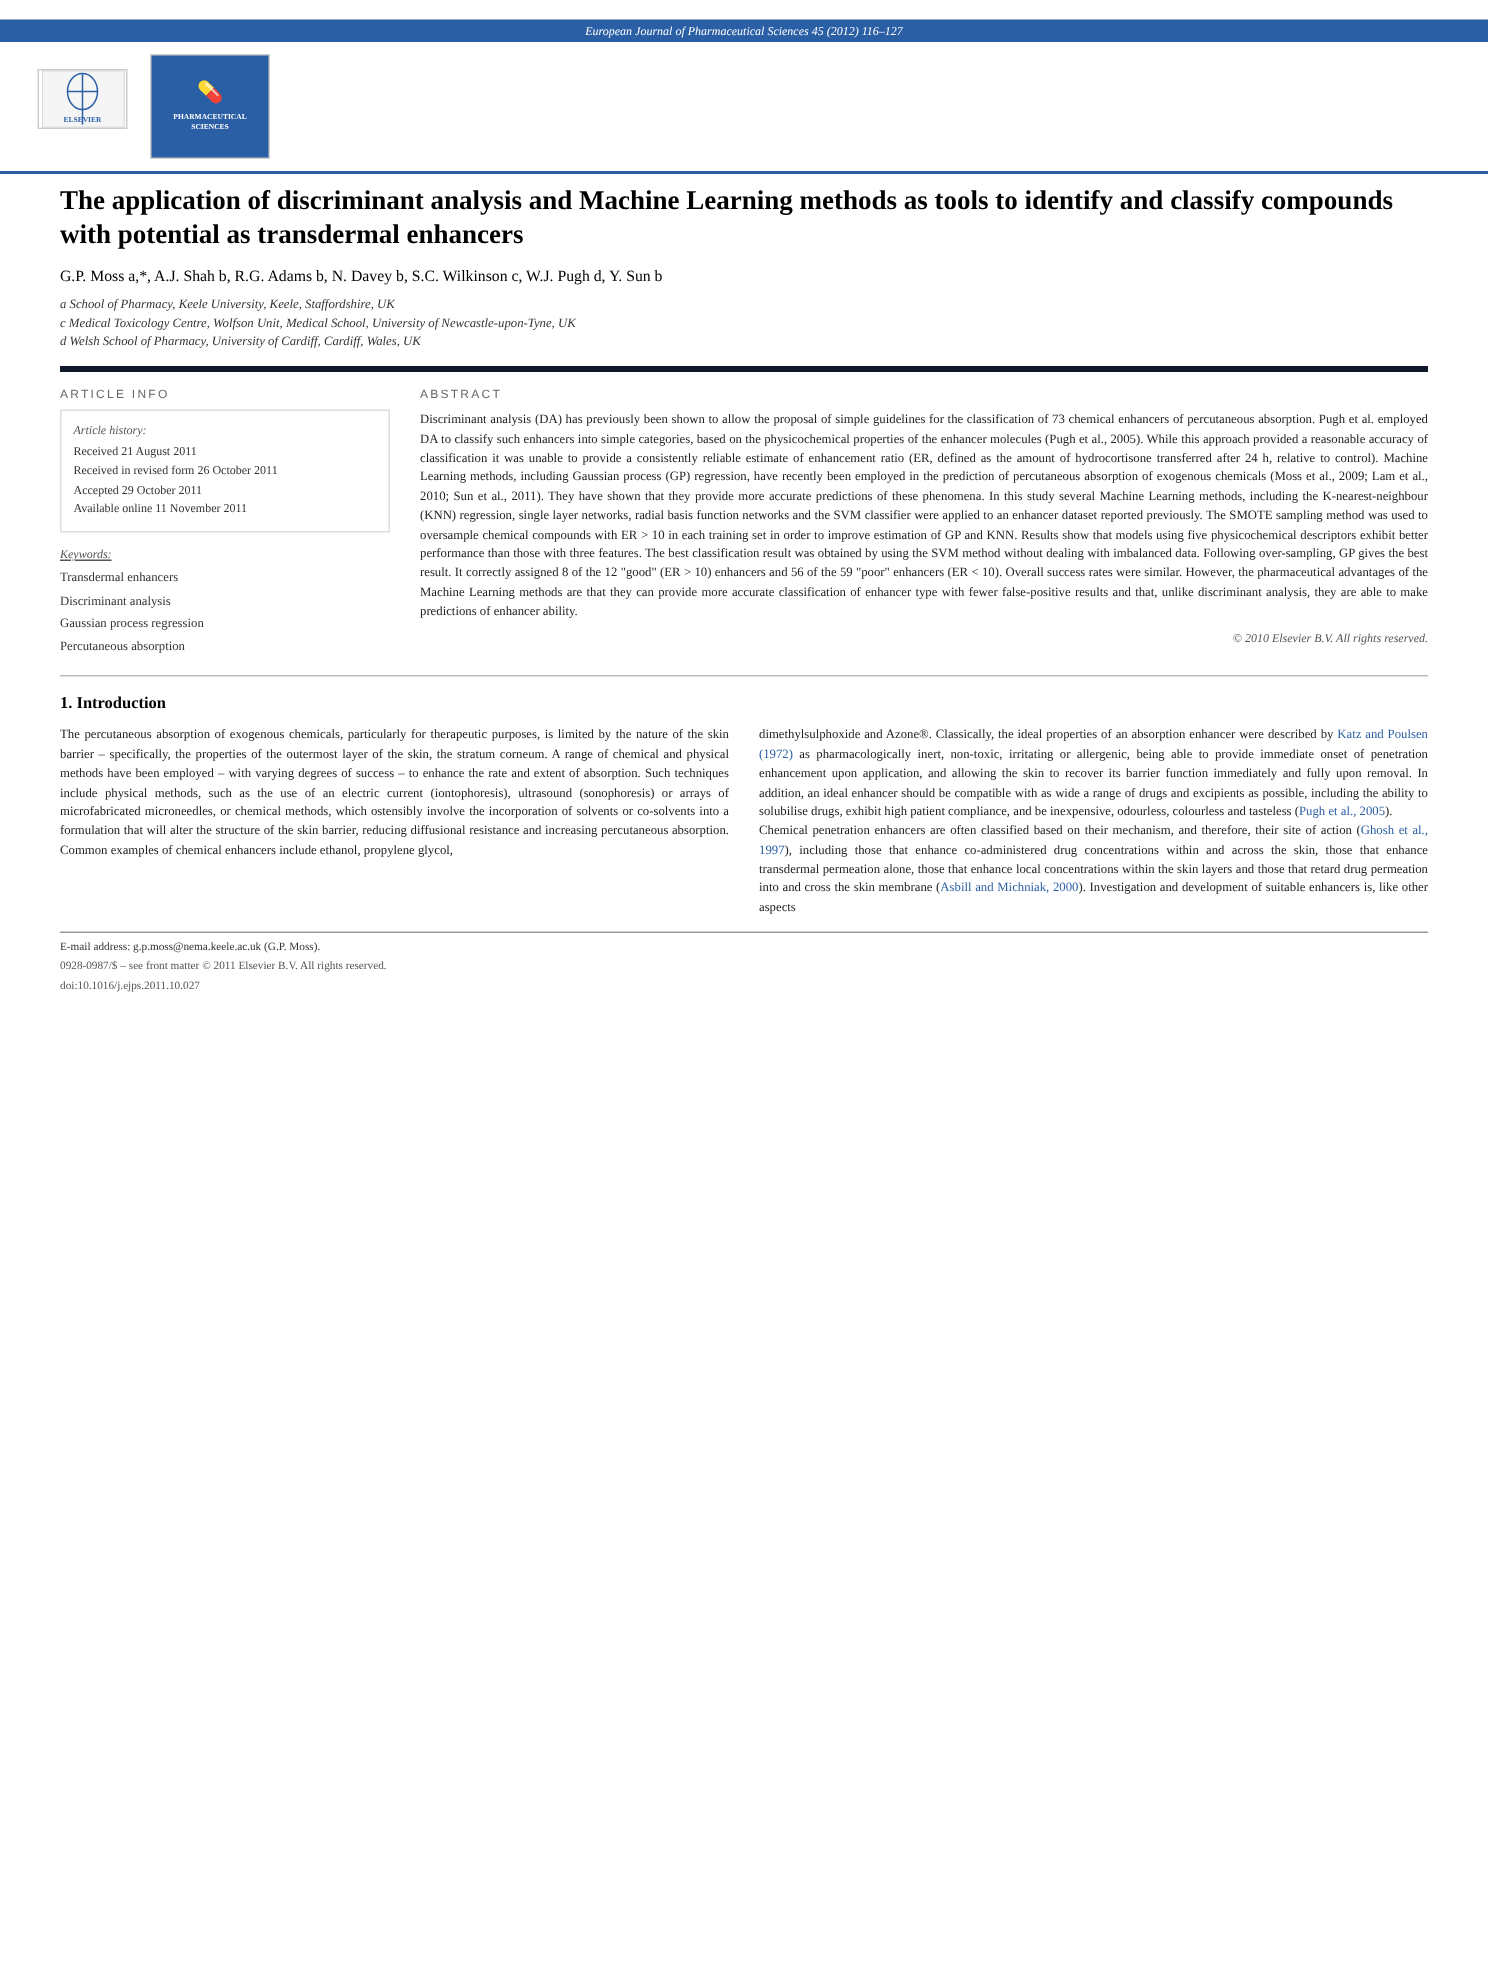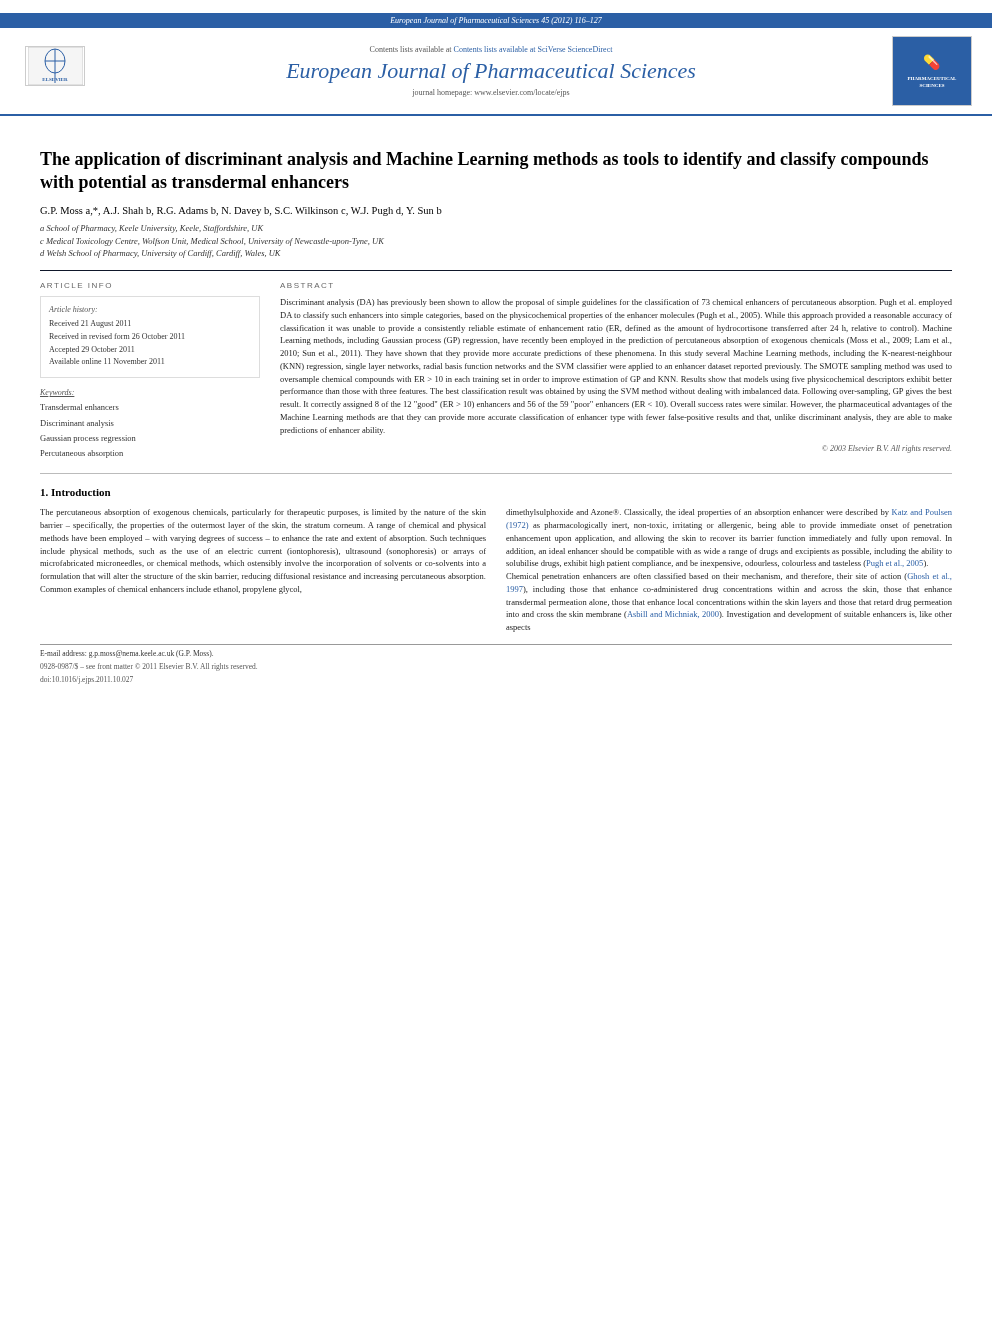--- a/index.html
+++ b/index.html
@@ -86,22 +86,22 @@
       font-size: 6px;
       text-align: center;
       padding: 4px;
     }
 
     .content-area {
       padding: 0 40px;
     }
 
     .article-title-section {
-      padding: 32px 0 10px 0;
-      border-bottom: 1px solid #0f172a;
+      padding: 6px 0 10px 0;
+      border-bottom: 4px solid #0f172a;
     }
 
     .article-title {
       font-size: 18px;
       font-weight: bold;
       line-height: 1.3;
       color: #000;
       margin-bottom: 10px;
     }
 
@@ -253,27 +253,20 @@
     <div class="elsevier-img">
       <svg width="55" height="38" viewBox="0 0 55 38">
         <rect width="55" height="38" fill="#f5f5f5" stroke="#ccc"></rect>
 
         <ellipse cx="27" cy="14" rx="10" ry="12" fill="none" stroke="#2b5fa5" stroke-width="1"></ellipse>
         <line x1="27" y1="2" x2="27" y2="36" stroke="#2b5fa5" stroke-width="1"></line>
         <line x1="17" y1="14" x2="37" y2="14" stroke="#2b5fa5" stroke-width="1"></line>
         <text x="27" y="34" text-anchor="middle" font-size="5" fill="#2b5fa5" font-weight="bold">ELSEVIER</text>
       </svg>
     </div>
-  </div>
-  <div class="journal-header-center">
-    <div class="sciverse-line">
-      Contents lists available at <span style="color:#2b5fa5;">Contents lists available at SciVerse ScienceDirect</span>
-    </div>
-    <div class="journal-title-main">European Journal of Pharmaceutical Sciences</div>
-    <div class="journal-homepage">journal homepage: www.elsevier.com/locate/ejps</div>
   </div>
   <div class="journal-logo-right">
     <div style="font-size:5px; font-weight:bold; text-align:center; line-height:1.4;">
       <div style="font-size:14px; margin-bottom:2px;">💊</div>
       <div>PHARMACEUTICAL SCIENCES</div>
     </div>
   </div>
 </div>
 
 <div class="content-area">
@@ -304,21 +297,21 @@
           <div>Transdermal enhancers</div>
           <div>Discriminant analysis</div>
           <div>Gaussian process regression</div>
           <div>Percutaneous absorption</div>
         </div>
       </div>
     </div>
     <div class="right-col">
       <div class="section-header">ABSTRACT</div>
       <div class="abstract-text">Discriminant analysis (DA) has previously been shown to allow the proposal of simple guidelines for the classification of 73 chemical enhancers of percutaneous absorption. Pugh et al. employed DA to classify such enhancers into simple categories, based on the physicochemical properties of the enhancer molecules (Pugh et al., 2005). While this approach provided a reasonable accuracy of classification it was unable to provide a consistently reliable estimate of enhancement ratio (ER, defined as the amount of hydrocortisone transferred after 24 h, relative to control). Machine Learning methods, including Gaussian process (GP) regression, have recently been employed in the prediction of percutaneous absorption of exogenous chemicals (Moss et al., 2009; Lam et al., 2010; Sun et al., 2011). They have shown that they provide more accurate predictions of these phenomena. In this study several Machine Learning methods, including the K-nearest-neighbour (KNN) regression, single layer networks, radial basis function networks and the SVM classifier were applied to an enhancer dataset reported previously. The SMOTE sampling method was used to oversample chemical compounds with ER &gt; 10 in each training set in order to improve estimation of GP and KNN. Results show that models using five physicochemical descriptors exhibit better performance than those with three features. The best classification result was obtained by using the SVM method without dealing with imbalanced data. Following over-sampling, GP gives the best result. It correctly assigned 8 of the 12 "good" (ER &gt; 10) enhancers and 56 of the 59 "poor" enhancers (ER &lt; 10). Overall success rates were similar. However, the pharmaceutical advantages of the Machine Learning methods are that they can provide more accurate classification of enhancer type with fewer false-positive results and that, unlike discriminant analysis, they are able to make predictions of enhancer ability.</div>
-      <div class="copyright-line">© 2003 Elsevier B.V. All rights reserved.</div>
+      <div class="copyright-line">© 2010 Elsevier B.V. All rights reserved.</div>
     </div>
   </div>
 
   <hr class="divider">
 
   <div>
     <div class="section-title">
       <span>1. </span>
       <span>Introduction</span>
     </div>

